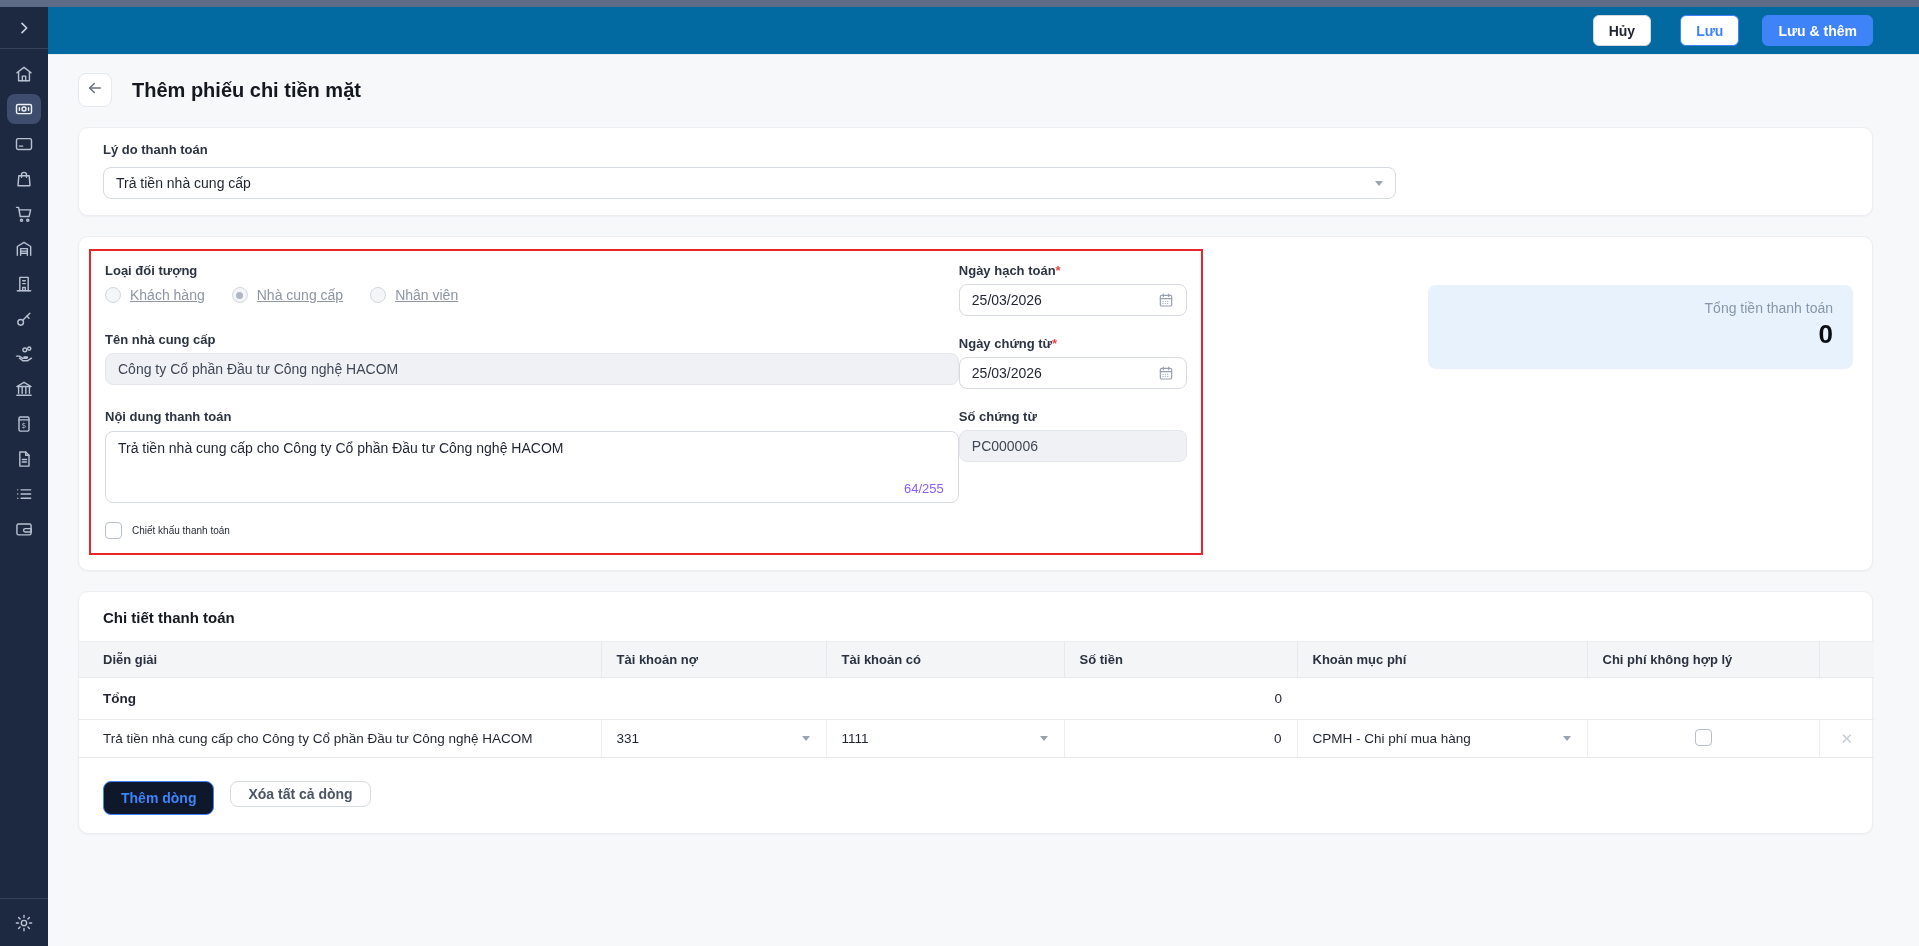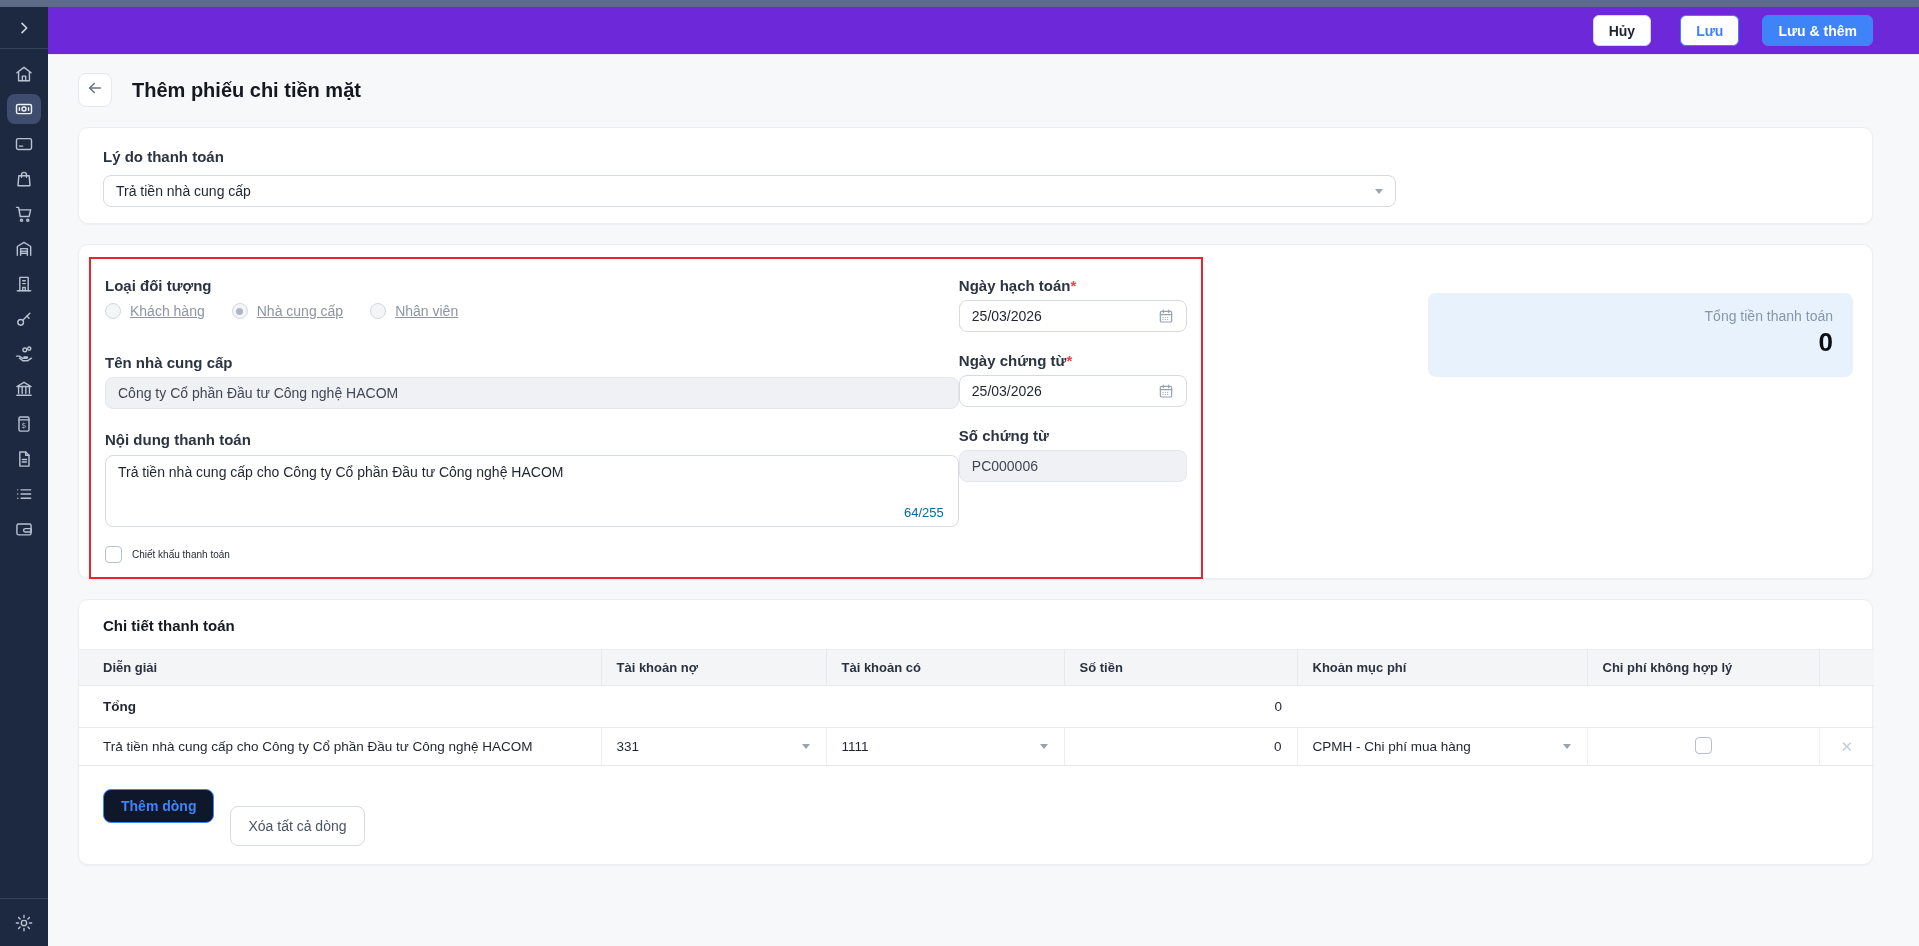--- a/index.html
+++ b/index.html
@@ -18,40 +18,40 @@
                  border-bottom:1px solid rgba(255,255,255,.12); }
   .sidebar-nav { flex:1; display:flex; flex-direction:column; align-items:center; padding-top:10px; }
   .nav-item { width:34px; height:30px; margin-bottom:5px; border-radius:8px;
               display:flex; align-items:center; justify-content:center; color:#b7c1d1; cursor:pointer; }
   .nav-item.active { background:#3e4d6d; color:#eef2f8; }
   .nav-item svg, .sidebar-top svg, .sidebar-bottom svg { display:block; }
   .sidebar-bottom { flex:none; height:48px; border-top:1px solid rgba(255,255,255,.12);
                     display:flex; align-items:center; justify-content:center; color:#b7c1d1; }
 
   
-  .topbar { position:absolute; top:7px; left:48px; right:0; height:48px; background:#6d28d9;
+  .topbar { position:absolute; top:7px; left:48px; right:0; height:48px; background:#0369a1;
             border-bottom:1px solid #e8eaee; display:flex; align-items:center;
             justify-content:flex-end; padding-right:46px; z-index:20; }
   .btn { height:31px; border-radius:6px; font-size:14px; font-weight:bold; display:inline-flex;
          align-items:center; justify-content:center; padding:0 15px; cursor:pointer; background:#fff;
          border:1px solid #d3d7de; color:#1f2430; white-space:nowrap; }
   .btn-outline-blue { border:1px solid #3f83f8; color:#3f83f8; margin-left:29px; }
   .btn-primary { background:#3f83f8; border:1px solid #3f83f8; color:#fff; margin-left:23px; }
 
   
   .content { position:absolute; top:55px; left:48px; right:0; bottom:0; padding:18px 46px 0 30px; }
   .back-row { display:flex; align-items:center; height:34px; }
   .back-btn { width:34px; height:34px; background:#fff; border:1px solid #e5e8ee; border-radius:8px;
               display:flex; align-items:center; justify-content:center; color:#6b7280; cursor:pointer; }
   .page-title { margin-left:20px; font-size:20px; font-weight:bold; color:#14181f; }
 
   .card { background:#fff; border:1px solid #eceef2; border-radius:10px;
           box-shadow:0 1px 2px rgba(16,24,40,.04); width:1795px; }
 
-  .field-label { font-size:15px; font-weight:bold; color:#2c3442;margin-top:6px; }
+  .field-label { font-size:13px; font-weight:bold; color:#2c3442; }
   .req { color:#ef4444; font-weight:bold; }
 
   .input-box { height:32px; border:1px solid #d6dae1; border-radius:8px; background:#fff;
                display:flex; align-items:center; padding:0 12px; font-size:14px; color:#1f2430; }
   .input-box.disabled { background:#f0f1f4; border-color:#e3e6ea; color:#3f4756; }
   .input-box.focused { border:2px solid #3c82f6; }
   .caret-down { width:0; height:0; border-left:4.5px solid transparent; border-right:4.5px solid transparent;
                 border-top:5.5px solid #9aa3b0; margin-left:auto; }
   .text-cursor { display:inline-block; width:1px; height:16px; background:#14181f; margin-left:1px; }
 
@@ -72,21 +72,21 @@
            border-radius:50%; background:#aeb6c2; }
   .radio-label { font-size:14px; color:#8d95a3; margin-right:27px;text-decoration:underline; }
   .row-fields { display:flex; margin-top:28px; }
   .fld-code { width:412px; margin-right:22px; }
   .fld-name { flex:1; }
   .fld .field-label { display:block; margin-bottom:6px; }
   .fld .input-box { margin-top:0; }
   .content-block { margin-top:22px; }
   .textarea-box { margin-top:6px; height:72px; border:1px solid #d6dae1; border-radius:8px;
                   padding:8px 12px 6px; font-size:14px; color:#1f2430; position:relative; }
-  .char-counter { position:absolute; right:14px; bottom:6px; font-size:13px; color:#0369a1;margin-left:12px; }
+  .char-counter { position:absolute; right:14px; bottom:6px; font-size:13px; color:#8b5cf6;margin-left:12px; }
   .check-row { margin-top:18px; display:flex; align-items:center; height:18px; }
   .checkbox { width:17px; height:17px; border:1.5px solid #b7bfca; border-radius:4px; background:#fff;
               margin-right:10px; flex:none; cursor:pointer; }
   .check-label { font-size:10px; color:#1f2430; }
   .fld-group { margin-bottom:20px; }
   .fld-group .field-label { display:block; margin-bottom:6px; }
   .cal-icon { margin-left:auto; color:#98a1ae; display:flex; }
   .total-panel { position:absolute; left:1349px; top:48px; width:425px; height:84px;
                  background:#e7f2fc; border-radius:8px; padding:15px 20px; text-align:right; }
   .total-label { font-size:14px; color:#8796a8; }
@@ -107,23 +107,23 @@
   tr.row-data td { height:38px; border-right:1px solid #eceef2; }
   tr.row-data td:first-child { padding-left:24px; }
   .td-num { text-align:right; padding-right:15px !important; }
   th.td-num { padding-right:15px; }
   .cell-select { display:flex; align-items:center; padding-right:16px; cursor:pointer; }
   .cell-center { text-align:center; padding:0 !important; }
   .del-x { color:#c6ccd6; font-size:15px; text-align:center; display:block; cursor:pointer; }
   .table-btns { display:flex; margin:23px 0 0 24px; }
   .btn-add { height:34px; padding:0 17px; border:1px solid #3f83f8; color:#3f83f8; background:#0f172a;
              border-radius:8px; font-size:14px; font-weight:bold; display:inline-flex; align-items:center; cursor:pointer; }
-  .btn-clear { height:40px; padding:0 17px; border:1px solid #d6dae1; color:#4b5563; background:#fff;
-             border-radius:8px; font-size:14px; font-weight:normal; display:inline-flex; align-items:center;
-             margin-left:16px; cursor:pointer;margin-top:17px; }
+  .btn-clear { height:26px; padding:0 17px; border:1px solid #d6dae1; color:#4b5563; background:#fff;
+             border-radius:8px; font-size:14px; font-weight:bold; display:inline-flex; align-items:center;
+             margin-left:16px; cursor:pointer; }
 </style>
 </head>
 <body>
 
 <div class="topstrip"></div>
 
 <div class="sidebar">
   <div class="sidebar-top">
     <span>
       <svg width="16" height="16" viewBox="0 0 24 24" fill="none" stroke="#cdd6e3" stroke-width="2.4" stroke-linecap="round" stroke-linejoin="round">

